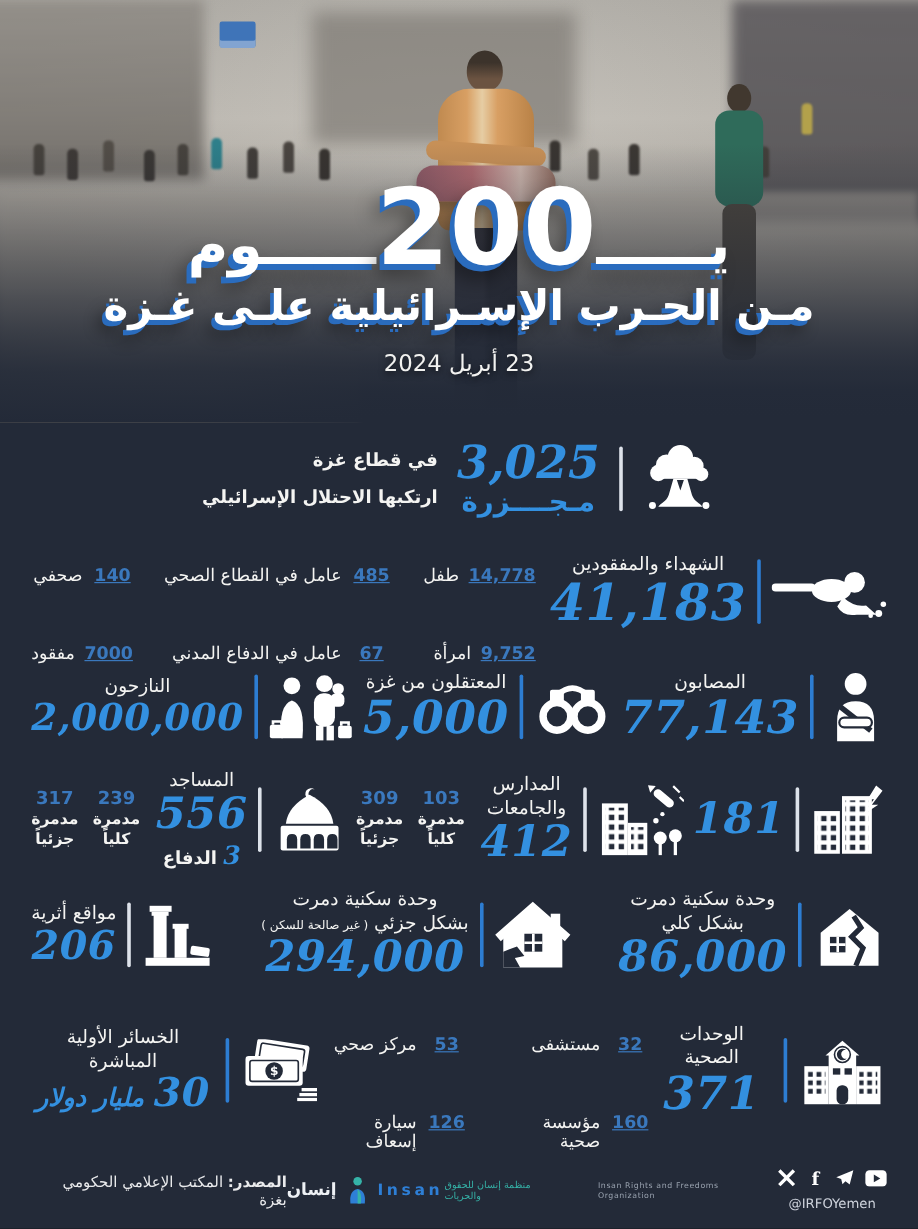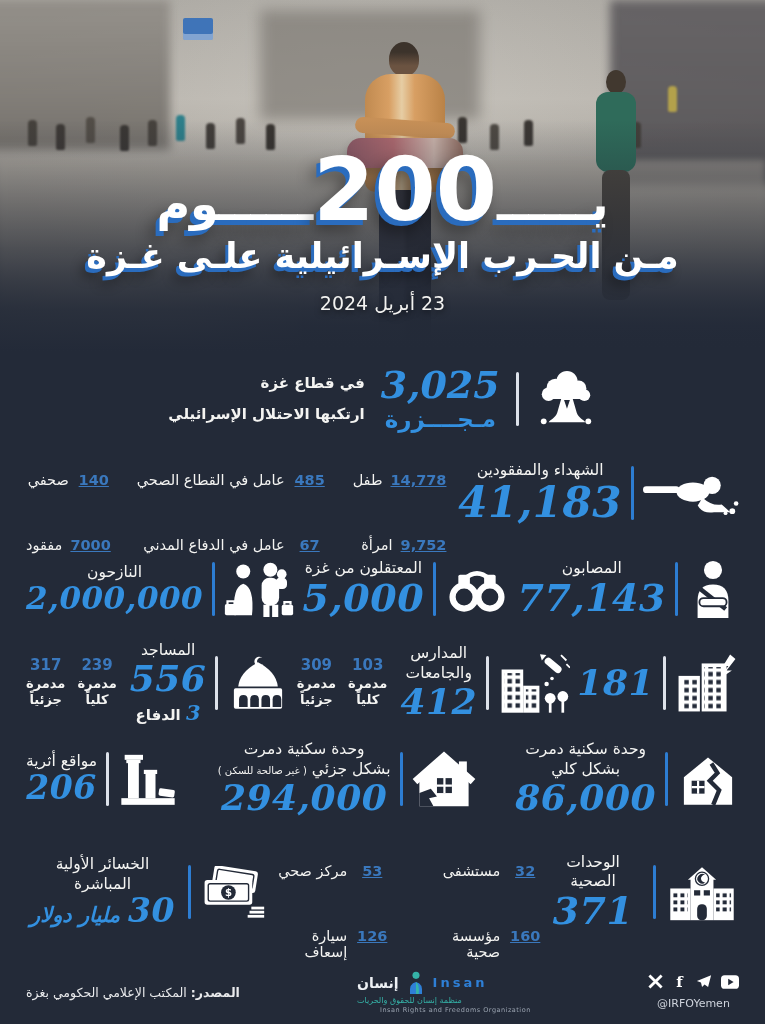--- a/index.html
+++ b/index.html
@@ -103,21 +103,21 @@
   .churches .cv{font-family:"DejaVu Serif",serif;font-style:italic;color:var(--blue);font-size:21px;}
   
   .numline{display:flex;gap:8px;align-items:baseline;justify-content:center;}
   .unit-ar{font-size:21px;font-weight:bold;color:var(--blue);font-style:italic;}
 
   
   .footer{position:absolute;left:0;right:0;bottom:0;height:64px;display:flex;align-items:center;
           justify-content:space-between;padding:0 26px;direction:ltr;}
   .source{direction:rtl;font-size:12.5px;color:#e9eaec;}
   .source b{font-weight:bold;}
-  .insan{display:flex;flex-direction:column;align-items:flex-start;gap:1px;}
+  .insan{display:flex;flex-direction:row;align-items:center;gap:1px;}
   .insan-row{display:flex;align-items:center;gap:6px;direction:ltr;}
   .insan-ar{font-size:14px;font-weight:bold;color:#eef1f5;}
   .insan-en{font-size:13px;font-weight:bold;color:#2e7fd6;letter-spacing:3px;}
   .insan-sub{font-size:8px;color:var(--teal);}
   .insan-sub-en{font-size:6.5px;color:#9aa3b0;letter-spacing:.5px;padding-left:23px;}
   .social{display:flex;flex-direction:column;align-items:center;gap:4px;}
   .social-row{display:flex;gap:9px;align-items:center;}
   .handle{font-size:11px;color:#ced3dc;}
 </style>
 </head>

